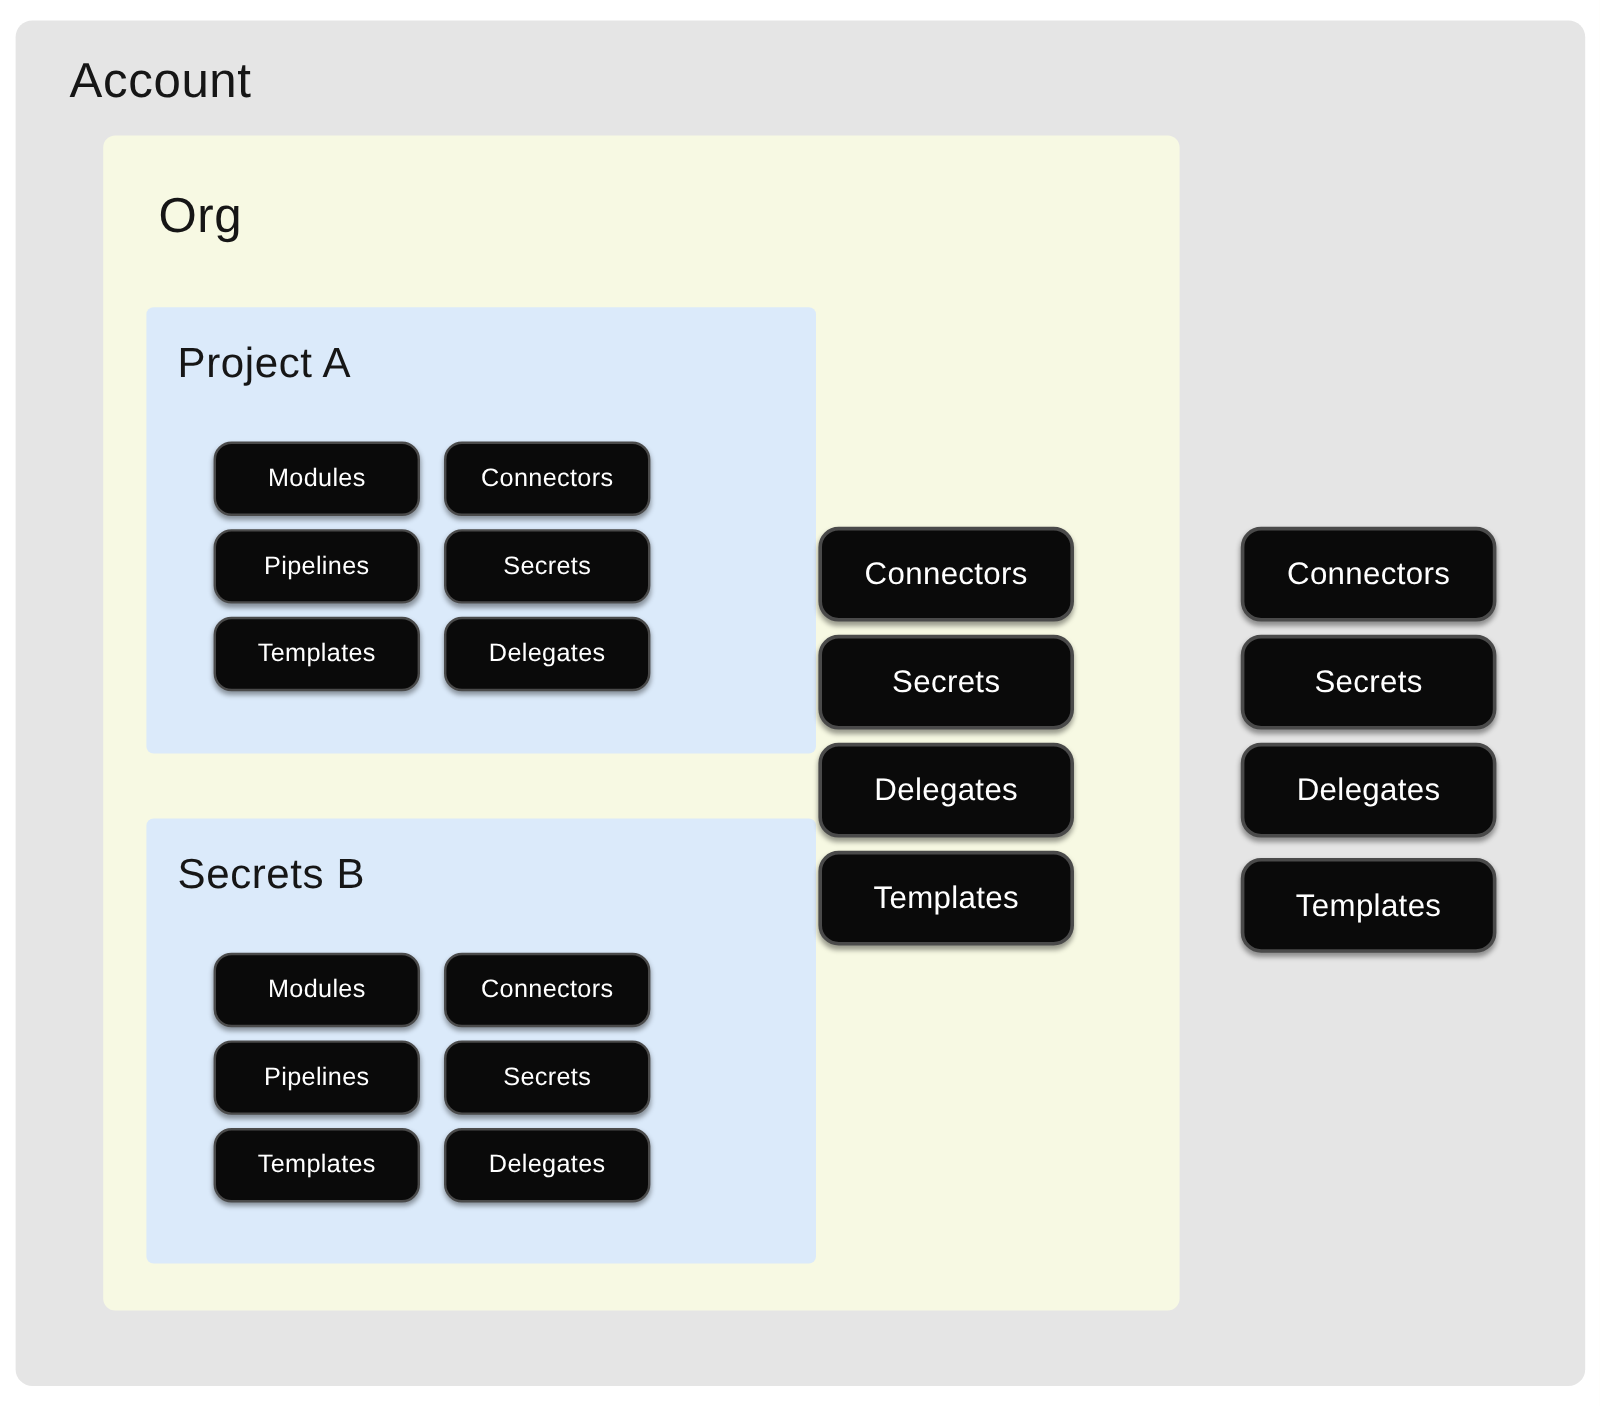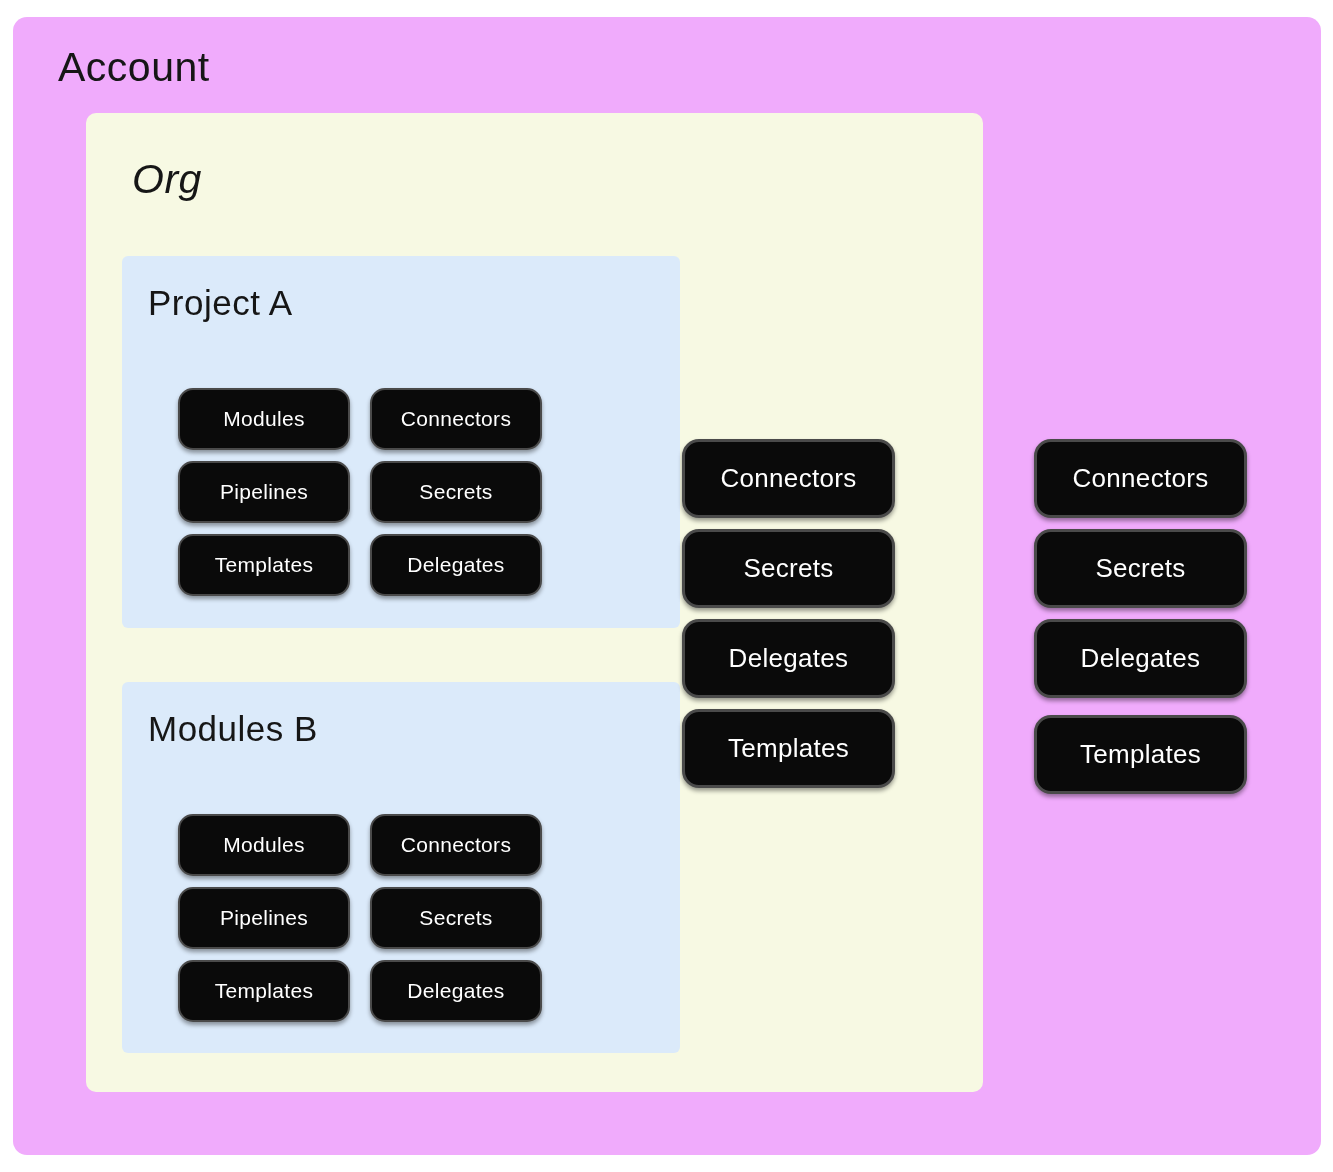--- a/index.html
+++ b/index.html
@@ -14,21 +14,21 @@
     height: 1172px;
     background: #ffffff;
     overflow: hidden;
   }
   .account-box {
     position: absolute;
     left: 13px;
     top: 17px;
     width: 1308px;
     height: 1138px;
-    background: #f0abfc;
+    background: #e5e5e5;
     border-radius: 14px;
   }
   .account-label {
     position: absolute;
     left: 45px;
     top: 28px;
     font-size: 41px;
     line-height: 1.1;
     color: #161616;
     letter-spacing: 0.5px;
@@ -43,21 +43,20 @@
     border-radius: 10px;
   }
   .org-label {
     position: absolute;
     left: 46px;
     top: 44px;
     font-size: 41px;
     line-height: 1.1;
     color: #161616;
     letter-spacing: 0.5px;
-    font-style: italic;
   }
   .project-box {
     position: absolute;
     left: 36px;
     width: 558px;
     height: 372px;
     background: #dbeafa;
     border-radius: 6px;
   }
   .project-a { top: 143px; }
@@ -67,21 +66,21 @@
     left: 26px;
     top: 28px;
     font-size: 35px;
     line-height: 1.1;
     color: #161616;
     letter-spacing: 0.5px;
   }
   .pill-grid {
     position: absolute;
     left: 56px;
-    top: 132px;
+    top: 112px;
     display: grid;
     grid-template-columns: 172px 172px;
     grid-auto-rows: 62px;
     column-gap: 20px;
     row-gap: 11px;
   }
   .pill {
     background: #0a0a0a;
     color: #ffffff;
     border: 2px solid #4a4a4a;
@@ -136,21 +135,21 @@
           <div class="pill">Modules</div>
           <div class="pill">Connectors</div>
           <div class="pill">Pipelines</div>
           <div class="pill">Secrets</div>
           <div class="pill">Templates</div>
           <div class="pill">Delegates</div>
         </div>
       </div>
 
       <div class="project-box project-b">
-        <div class="project-label">Modules B</div>
+        <div class="project-label">Secrets B</div>
         <div class="pill-grid">
           <div class="pill">Modules</div>
           <div class="pill">Connectors</div>
           <div class="pill">Pipelines</div>
           <div class="pill">Secrets</div>
           <div class="pill">Templates</div>
           <div class="pill">Delegates</div>
         </div>
       </div>
 

